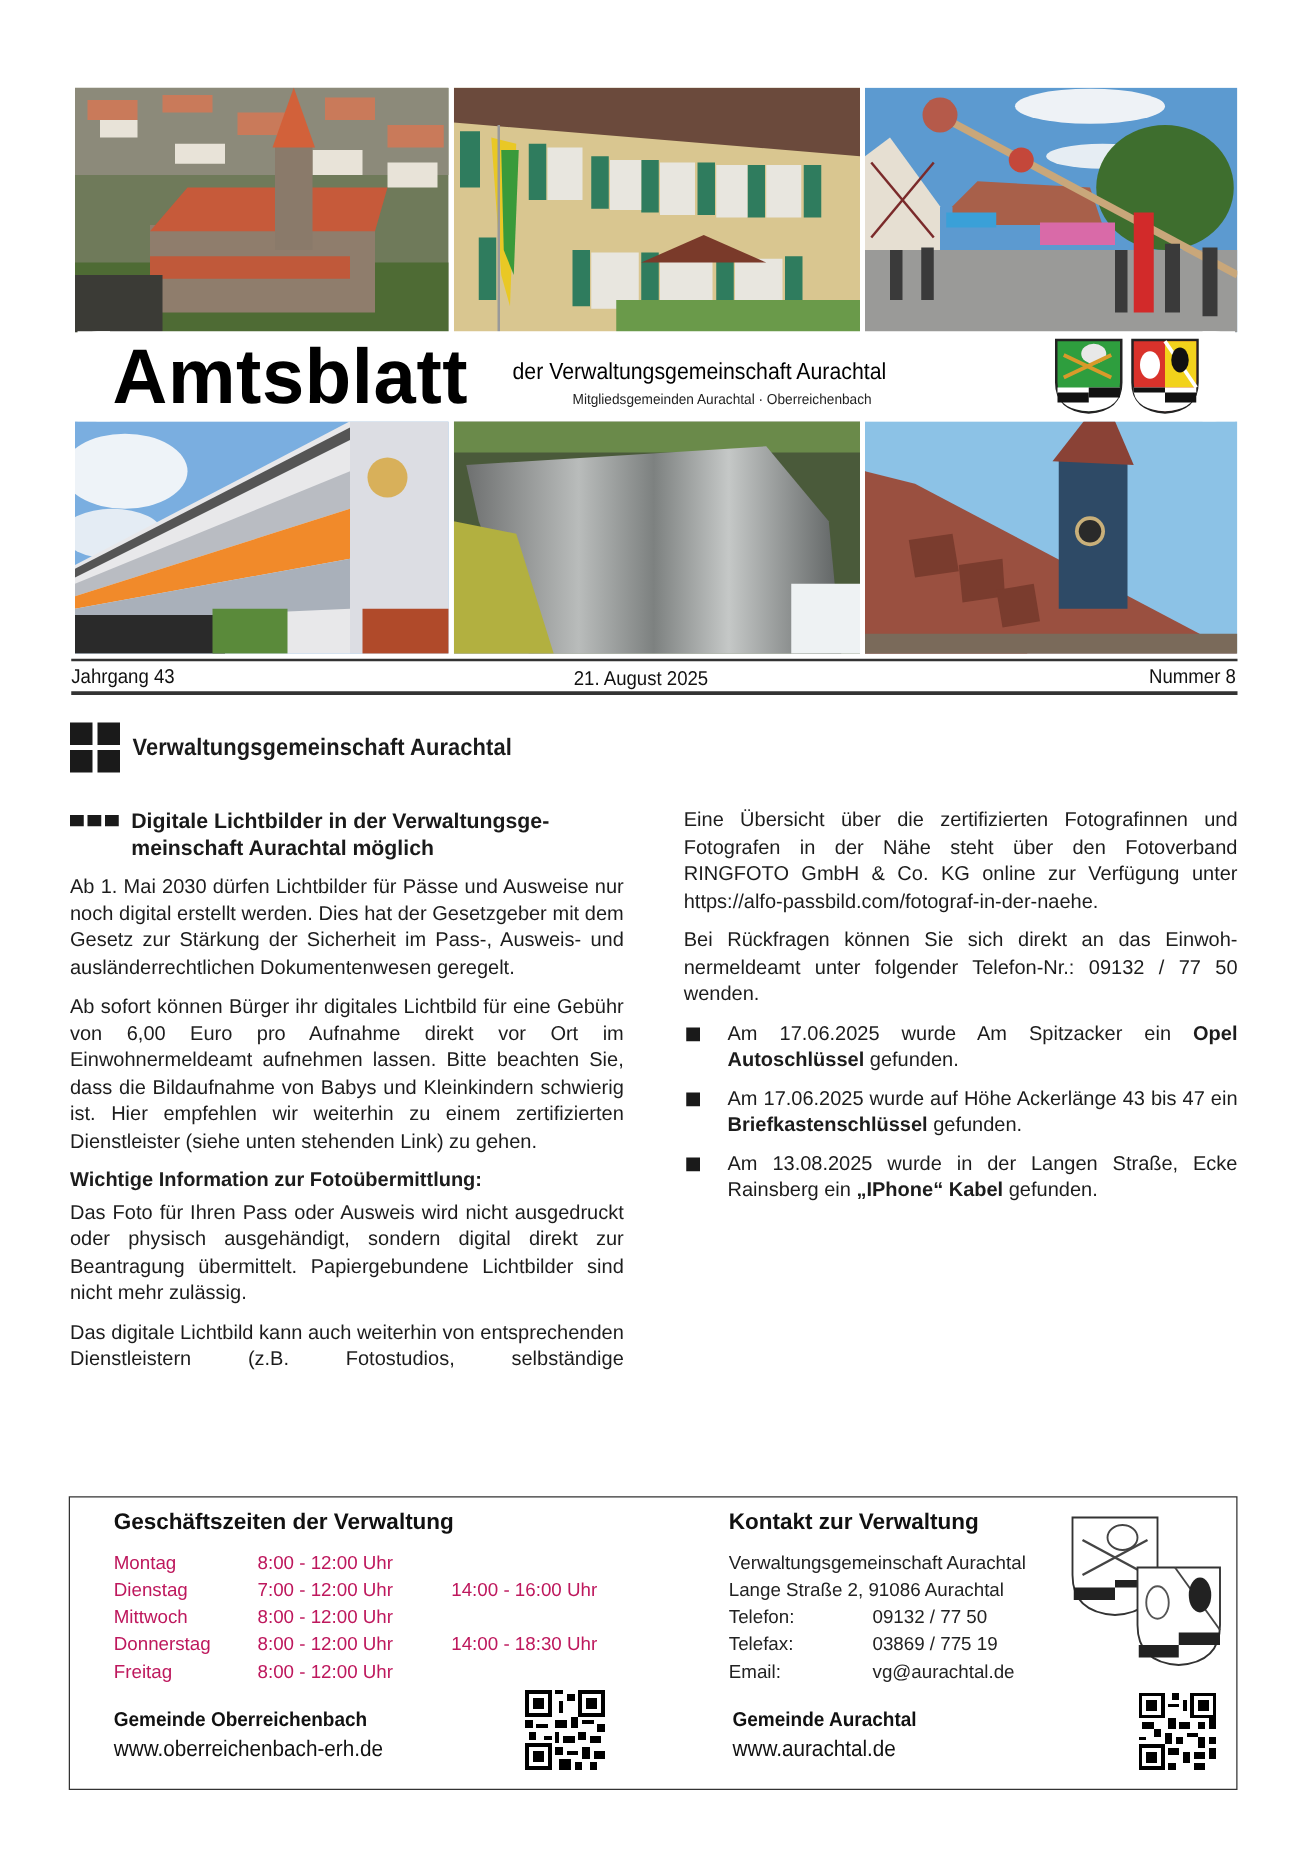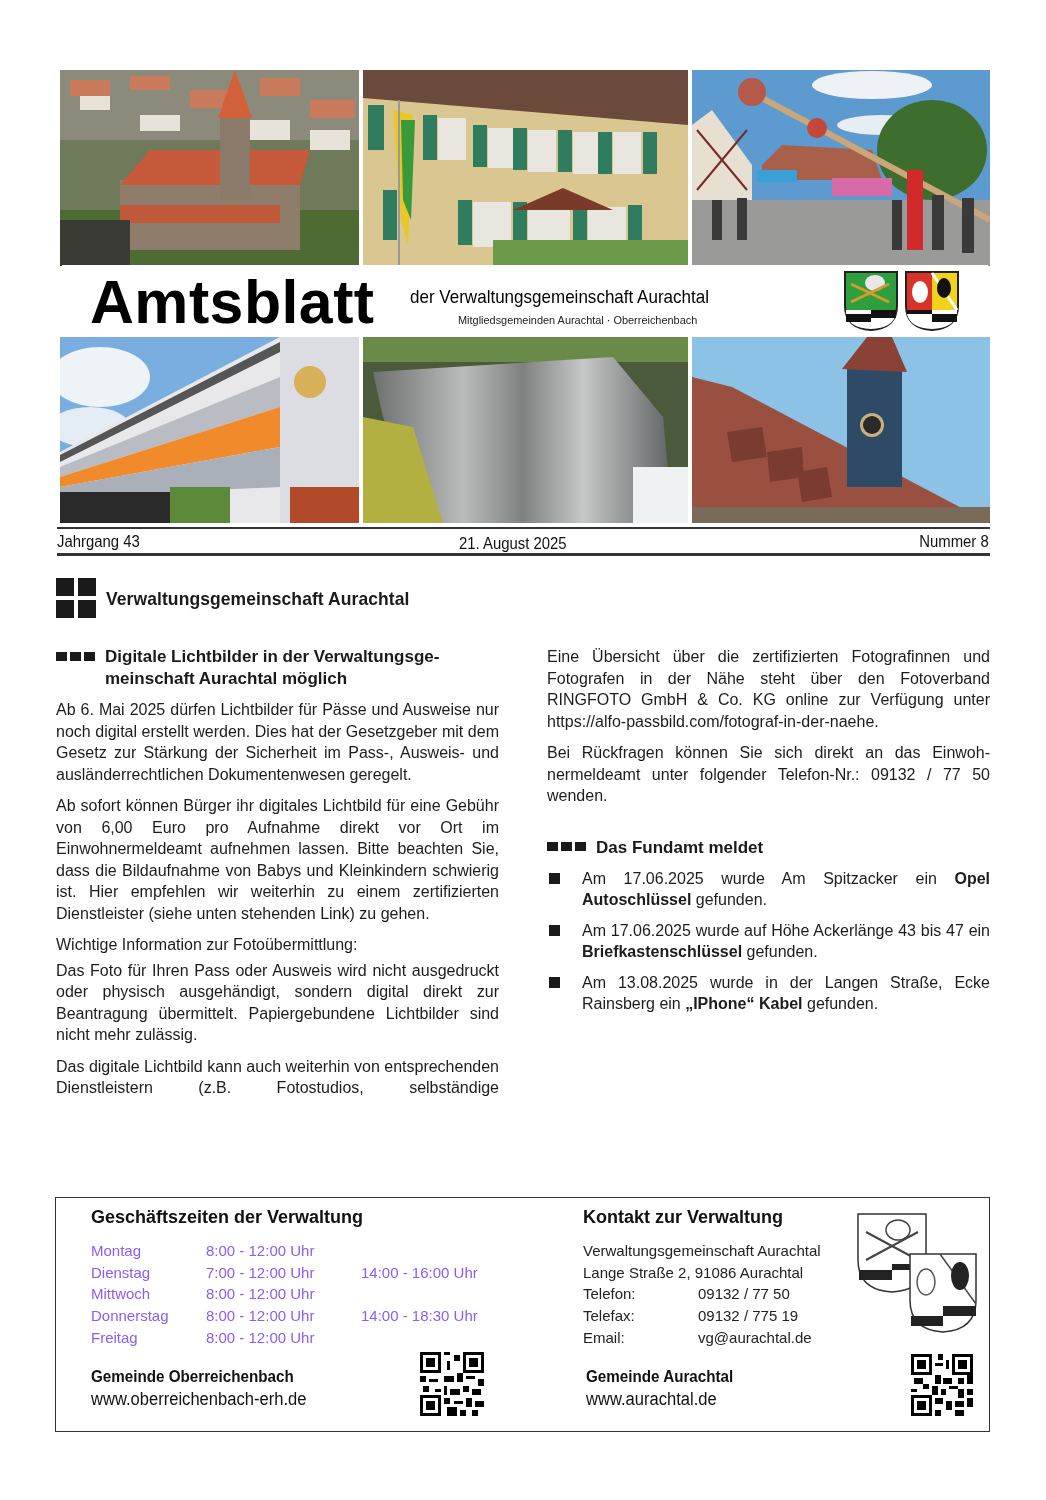--- a/index.html
+++ b/index.html
@@ -47,31 +47,31 @@
     
     .col { position: absolute; width: 443px; font-size: 16px; line-height: 21.5px; color: #1c1c1c; }
     .col p { text-align: justify; margin-bottom: 10px; hyphens: manual; }
     .col-left { left: 56px; top: 646px; }
     .col-right { left: 547px; top: 646px; }
 
     .article-head { display: flex; align-items: flex-start; margin-bottom: 9px; }
     .squares { display: flex; gap: 3px; margin-top: 6px; margin-right: 10px; flex-shrink: 0; }
     .squares i { display: block; width: 11px; height: 9px; background: #1a1a1a; }
     .article-title { font-size: 17px; font-weight: 700; line-height: 22px; color: #1a1a1a; }
-    .subhead { font-weight: 400; font-size: 16px; margin-bottom: 4px; }
+    .subhead { font-weight: 700; font-size: 16px; margin-bottom: 4px; }
 
     .fund-list { list-style: none; }
     .fund-list li { display: flex; margin-bottom: 9px; line-height: 21.5px; }
     .fund-list .bullet { width: 11px; height: 11px; background: #1a1a1a; margin: 5px 22px 0 2px; flex-shrink: 0; }
     .fund-list .txt { text-align: justify; flex: 1; }
 
     
     .footer-box { position: absolute; left: 55px; top: 1197px; width: 935px; height: 235px; border: 1.5px solid #333; }
     .fb-title { position: absolute; font-size: 18px; font-weight: 700; color: #111; }
-    .hours { position: absolute; left: 91px; top: 1240px; font-size: 15px; line-height: 21.7px; color: #8b5cf6; }
+    .hours { position: absolute; left: 91px; top: 1240px; font-size: 15px; line-height: 21.7px; color: #be185d; }
     .hours .row { display: flex; height: 21.7px; }
     .hours .day { width: 115px; }
     .hours .t1 { width: 155px; }
     .contact { position: absolute; left: 583px; top: 1240px; font-size: 15px; line-height: 21.7px; color: #222; }
     .contact .row { display: flex; }
     .contact .lbl { width: 115px; }
     .gem-title { position: absolute; font-size: 16px; font-weight: 700; color: #111; transform: scaleX(0.95); transform-origin: left; }
     .gem-url { position: absolute; font-size: 18px; color: #111; transform: scaleX(0.92); transform-origin: left; }
     .qr { position: absolute; width: 64px; height: 66px; }
     .bw-crest { position: absolute; }
@@ -269,39 +269,31 @@
     <div class="squares">
         <i></i>
         <i></i>
         <i></i>
       </div>
     <div class="article-title">
       <div>Digitale Lichtbilder in der Verwaltungsge-</div>
       <div>meinschaft Aurachtal möglich</div>
     </div>
   </div>
-  <p>Ab 6. Mai 2025 dürfen Lichtbilder für Pässe und Auswei­se nur noch digital erstellt werden. Dies hat der Gesetz­geber mit dem Gesetz zur Stärkung der Sicherheit im Pass-, Ausweis- und ausländerrechtlichen Dokumenten­wesen geregelt.</p>
+  <p>Ab 1. Mai 2030 dürfen Lichtbilder für Pässe und Auswei­se nur noch digital erstellt werden. Dies hat der Gesetz­geber mit dem Gesetz zur Stärkung der Sicherheit im Pass-, Ausweis- und ausländerrechtlichen Dokumenten­wesen geregelt.</p>
   <p>Ab sofort können Bürger ihr digitales Lichtbild für eine Gebühr von 6,00 Euro pro Aufnahme direkt vor Ort im Einwohnermeldeamt aufnehmen lassen. Bitte beachten Sie, dass die Bildaufnahme von Babys und Kleinkindern schwierig ist. Hier empfehlen wir weiterhin zu einem zer­tifizierten Dienstleister (siehe unten stehenden Link) zu gehen.</p>
   <div class="subhead">Wichtige Information zur Fotoübermittlung:</div>
   <p>Das Foto für Ihren Pass oder Ausweis wird nicht aus­gedruckt oder physisch ausgehändigt, sondern digital direkt zur Beantragung übermittelt. Papiergebundene Lichtbilder sind nicht mehr zulässig.</p>
   <p style="text-align:justify;text-align-last:justify;">Das digitale Lichtbild kann auch weiterhin von entspre­chenden Dienstleistern (z.B. Fotostudios, selbständige</p>
 </div>
 
 <div class="col col-right">
   <p>Eine Übersicht über die zertifizierten Fotografinnen und Fotografen in der Nähe steht über den Fotoverband RINGFOTO GmbH &amp; Co. KG online zur Verfügung unter https://alfo-passbild.com/fotograf-in-der-naehe.</p>
   <p>Bei Rückfragen können Sie sich direkt an das Einwoh­nermeldeamt unter folgender Telefon-Nr.: 09132 / 77 50 wenden.</p>
 
-  <div class="article-head" style="margin-top:30px;">
-    <div class="squares" style="margin-top:5px;">
-        <i></i>
-        <i></i>
-        <i></i>
-      </div>
-    <div class="article-title">Das Fundamt meldet</div>
-  </div>
 
   <ul class="fund-list">
     <li>
       <span class="bullet"></span>
       <span class="txt"><span>Am 17.06.2025 wurde Am Spitzacker ein </span><b>Opel Autoschlüssel</b><span> gefunden.</span></span>
     </li>
     <li>
       <span class="bullet"></span>
       <span class="txt"><span>Am 17.06.2025 wurde auf Höhe Ackerlänge 43 bis 47 ein </span><b>Briefkastenschlüssel</b><span> gefunden.</span></span>
     </li>
@@ -346,21 +338,21 @@
 <div class="fb-title" style="left:583px;top:1207px;">Kontakt zur Verwaltung</div>
 <div class="contact">
   <div>Verwaltungsgemeinschaft Aurachtal</div>
   <div>Lange Straße 2, 91086 Aurachtal</div>
   <div class="row">
       <span class="lbl">Telefon:</span>
       <span>09132 / 77 50</span>
     </div>
   <div class="row">
       <span class="lbl">Telefax:</span>
-      <span>09132 / 775 19</span>
+      <span>03869 / 775 19</span>
     </div>
   <div class="row">
       <span class="lbl">Email:</span>
       <span>vg@aurachtal.de</span>
     </div>
 </div>
 
 <div class="bw-crest" style="left:856px;top:1212px;width:72px;height:82px;">
   <svg viewBox="0 0 72 82" width="72" height="82">
     <path d="M2,2 L70,2 L70,48 Q70,78 36,80 Q2,78 2,48 Z" fill="#fff" stroke="#333" stroke-width="1.5"></path>

